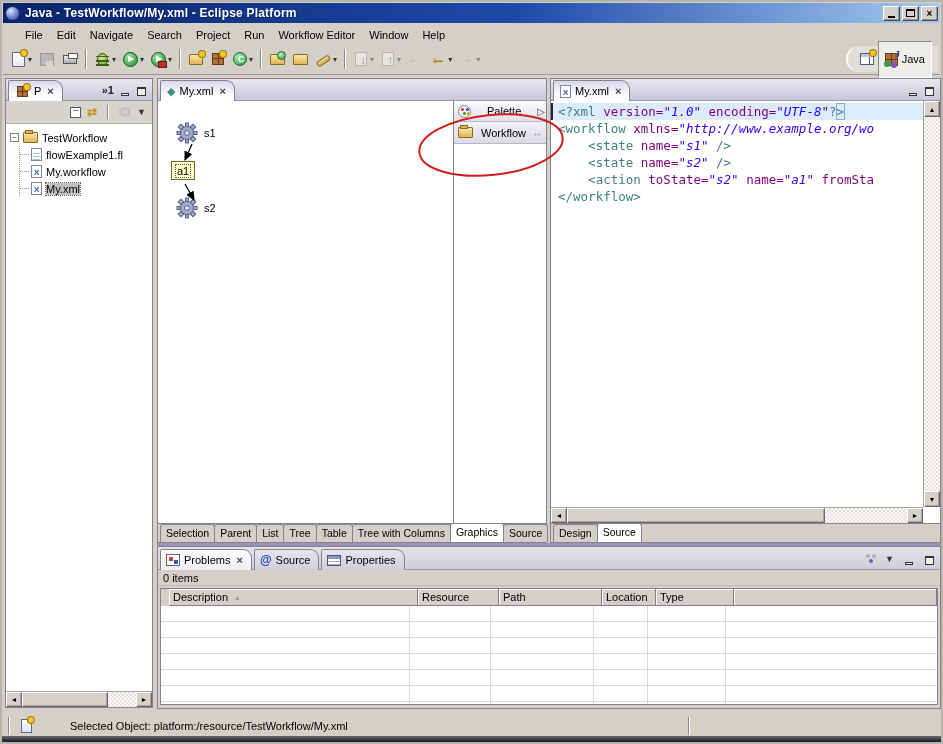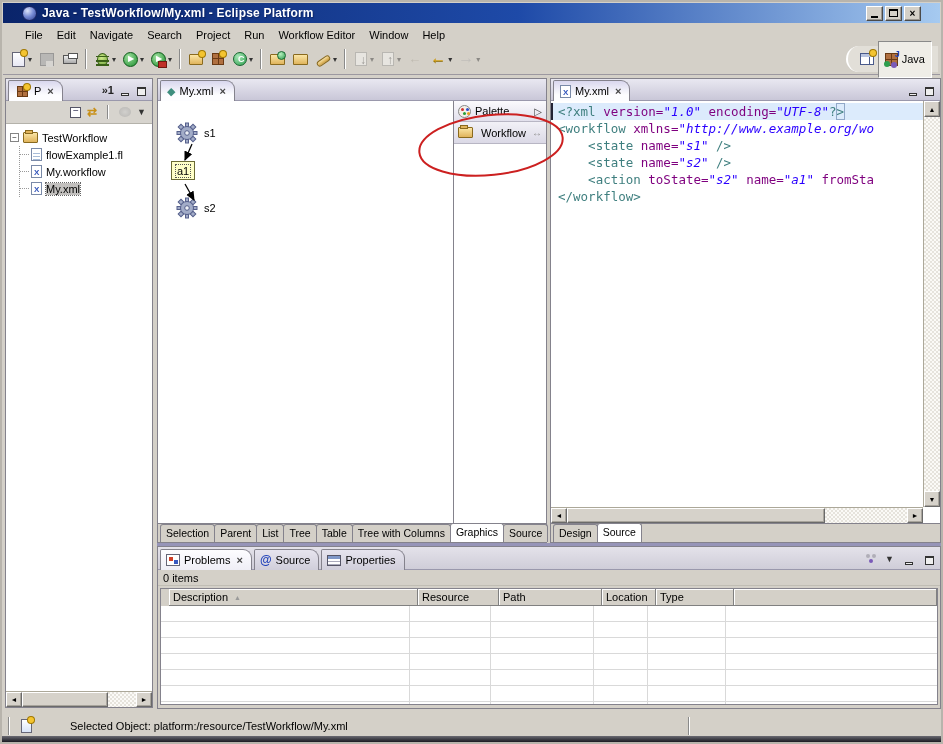--- a/index.html
+++ b/index.html
@@ -2,21 +2,21 @@
 <html><head>
 <meta charset="utf-8">
 <style>
   * { margin:0; padding:0; box-sizing:border-box; }
   html,body { width:943px; height:744px; background:#D4D0C8; font-family:"Liberation Sans",sans-serif; overflow:hidden; }
   .win { position:relative; width:943px; height:744px; background:#D4D0C8; border:2px solid #B8B4AC; }
 
   
   .titlebar { position:absolute; left:1px; top:1px; right:1px; height:20px;
     background:linear-gradient(90deg,#0A246A 0%,#1E4AA8 55%,#A6CAF0 100%);
-    display:flex; align-items:center; padding:0 19px; }
+    display:flex; align-items:center; padding:0 2px; }
   .app-icon { width:15px; height:15px; border-radius:50%;
     background:radial-gradient(circle at 35% 30%,#DCE4FA,#7B8FD8 45%,#2A3C8E); border:1px solid #1A2460;
     margin-right:5px; flex:none; }
   .title-text { color:#FFF; font-size:12px; font-weight:bold; letter-spacing:.2px;
     text-shadow:1px 1px 1px #00114488; flex:1; white-space:nowrap; overflow:hidden; }
   .winbtn { width:17px; height:15px; margin-left:2px; background:#D4D0C8;
     border:1px solid; border-color:#FFF #4A4A4A #4A4A4A #FFF; box-shadow:inset -1px -1px 0 #9A9690;
     display:flex; align-items:center; justify-content:center; font-size:10px; font-weight:bold; color:#000; }
   .glyph-min { width:7px; height:2px; background:#000; margin-top:7px; }
   .glyph-max { width:9px; height:8px; border:1px solid #000; border-top-width:2px; }
@@ -126,21 +126,21 @@
 
   
   .gcanvas { position:absolute; left:0; right:0; top:22px; bottom:19px; background:#FFF; overflow:hidden; }
   .gear { position:absolute; width:22px; height:22px; }
   .nlabel { position:absolute; font-size:11px; color:#000; }
   .abox { position:absolute; width:24px; height:19px; background:#FFFFC8; border:1px solid #6A6A34;
     font-size:11px; display:flex; align-items:center; justify-content:center; }
   .abox span { outline:1px dotted #555; padding:0 1px; }
   .palette { position:absolute; top:0; right:0; bottom:0; width:93px; border-left:1px solid #84828C; background:#FFF; }
   .pal-hdr { height:21px; background:linear-gradient(#FBFAFD,#E2E0EC); border-bottom:1px solid #B8B6C4;
-    display:flex; align-items:center; gap:4px; padding:0 4px; font-size:11px; }
+    display:flex; align-items:center; gap:16px; padding:0 4px; font-size:11px; }
   .i-palette { width:13px; height:13px; border-radius:50%; background:#F4F0E8; border:1px solid #888; position:relative; flex:none;}
   .i-palette::after { content:""; position:absolute; left:2px; top:2px; width:3px; height:3px; border-radius:50%; background:#D03030;
     box-shadow:5px 0 0 #3050C8, 2px 4px 0 #28A038, 6px 4px 0 #E8A020; }
   .pal-expand { margin-left:auto; font-size:10px; color:#444; }
   .pal-drawer { height:22px; background:linear-gradient(#F2F1F7,#DBD9E6); border-bottom:1px solid #B8B6C4;
     display:flex; align-items:center; gap:4px; padding:0 4px; font-size:11px; }
   .pin-icon { margin-left:auto; font-size:10px; color:#909090; }
 
   
   .srcwrap { position:absolute; left:0; right:17px; top:22px; bottom:35px; background:#FFF; overflow:hidden; }

